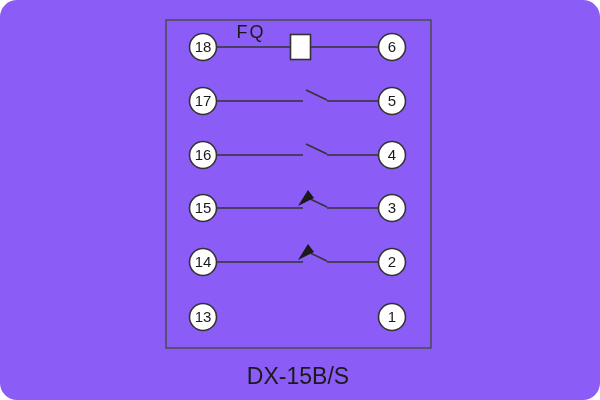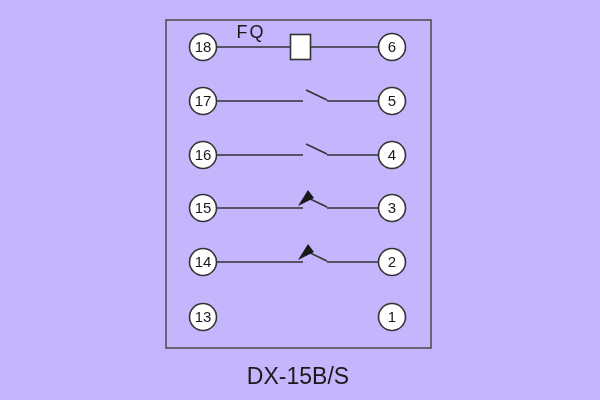--- a/index.html
+++ b/index.html
@@ -5,22 +5,23 @@
   html, body {
     margin: 0;
     padding: 0;
     background: #ffffff;
     font-family: "Liberation Sans", sans-serif;
   }
   .canvas {
     position: relative;
     width: 600px;
     height: 400px;
-    background: #c4b5fd;
+    background: #8b5cf6;
     overflow: hidden;
+    border-radius: 17px;
   }
   svg text {
     font-family: "Liberation Sans", sans-serif;
     fill: #1a1a1a;
   }
   .terminal-number { font-size: 15px; }
   .coil-label { font-size: 18px; letter-spacing: 2px; }
   .diagram-title { font-size: 23px; }
   .wire { stroke: #333333; stroke-width: 1.5; fill: none; }
   .outline { stroke: #4a4a4a; stroke-width: 1.5; fill: none; }

